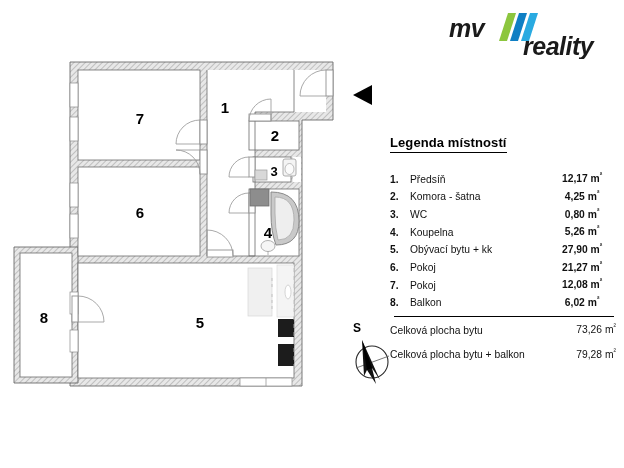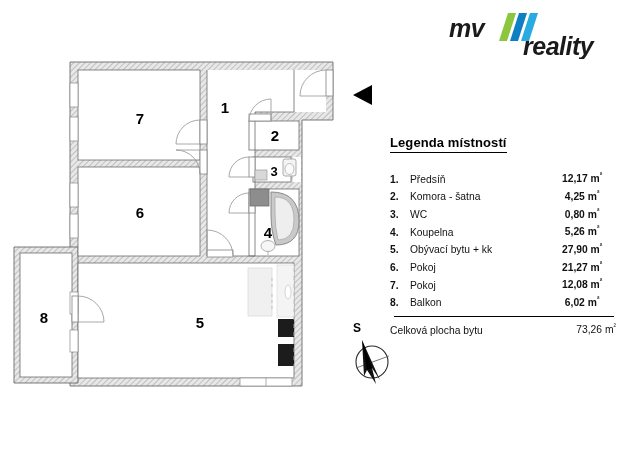--- a/index.html
+++ b/index.html
@@ -373,20 +373,24 @@
   </table>
 
   <div id="totals-rule"></div>
 
   <table class="totals-table">
     <tbody>
       <tr>
         <td class="tt-label">Celková plocha bytu</td>
         <td class="tt-value"><span>73,26</span>&nbsp;<span>m</span><span class="sup">²</span></td>
       </tr>
+      <tr>
+        <td class="tt-label">Celková plocha bytu + balkon</td>
+        <td class="tt-value"><span>79,28</span>&nbsp;<span>m</span><span class="sup">²</span></td>
+      </tr>
     </tbody>
   </table>
 </div>
 
 <div id="compass">
   <svg viewBox="0 0 62 72" width="62" height="72">
     <text x="8" y="14" font-family="'Liberation Sans', sans-serif" font-size="12" font-weight="bold" fill="#000">S</text>
     <circle cx="27" cy="44" r="16" fill="none" stroke="#2a2a2a" stroke-width="1.1"></circle>
     <line x1="11" y1="50" x2="44" y2="38" stroke="#6a6a6a" stroke-width="0.9"></line>
 

